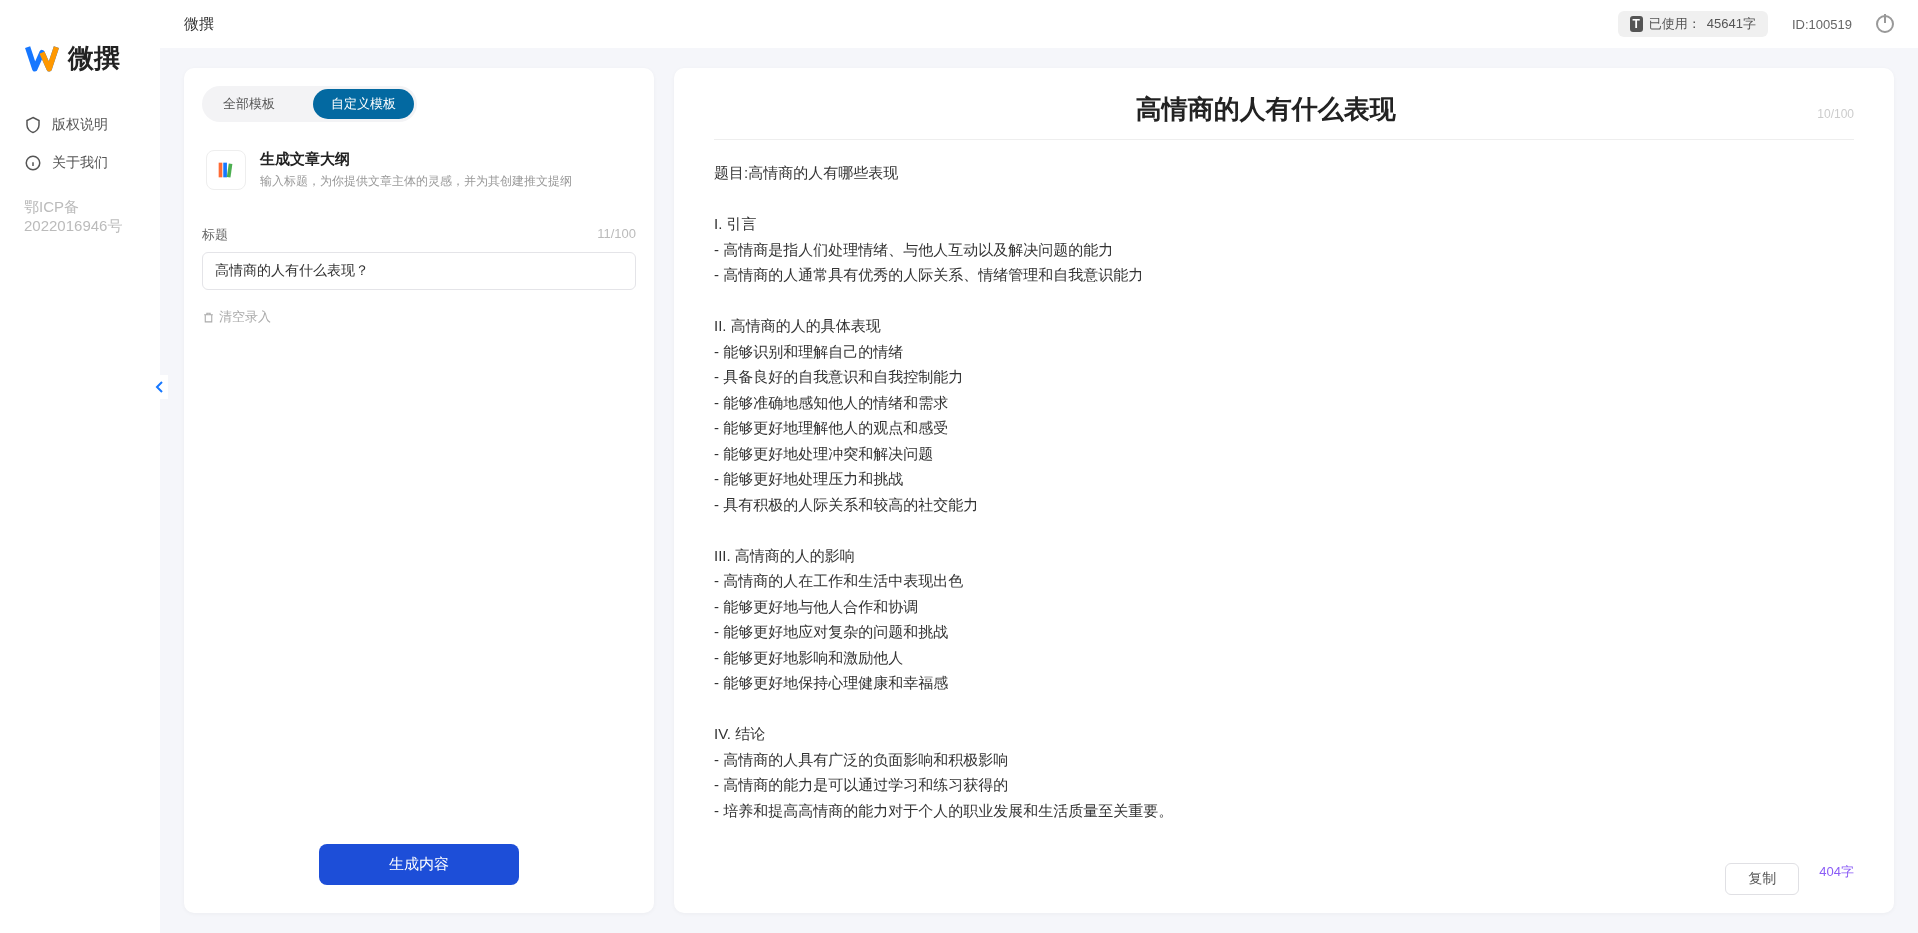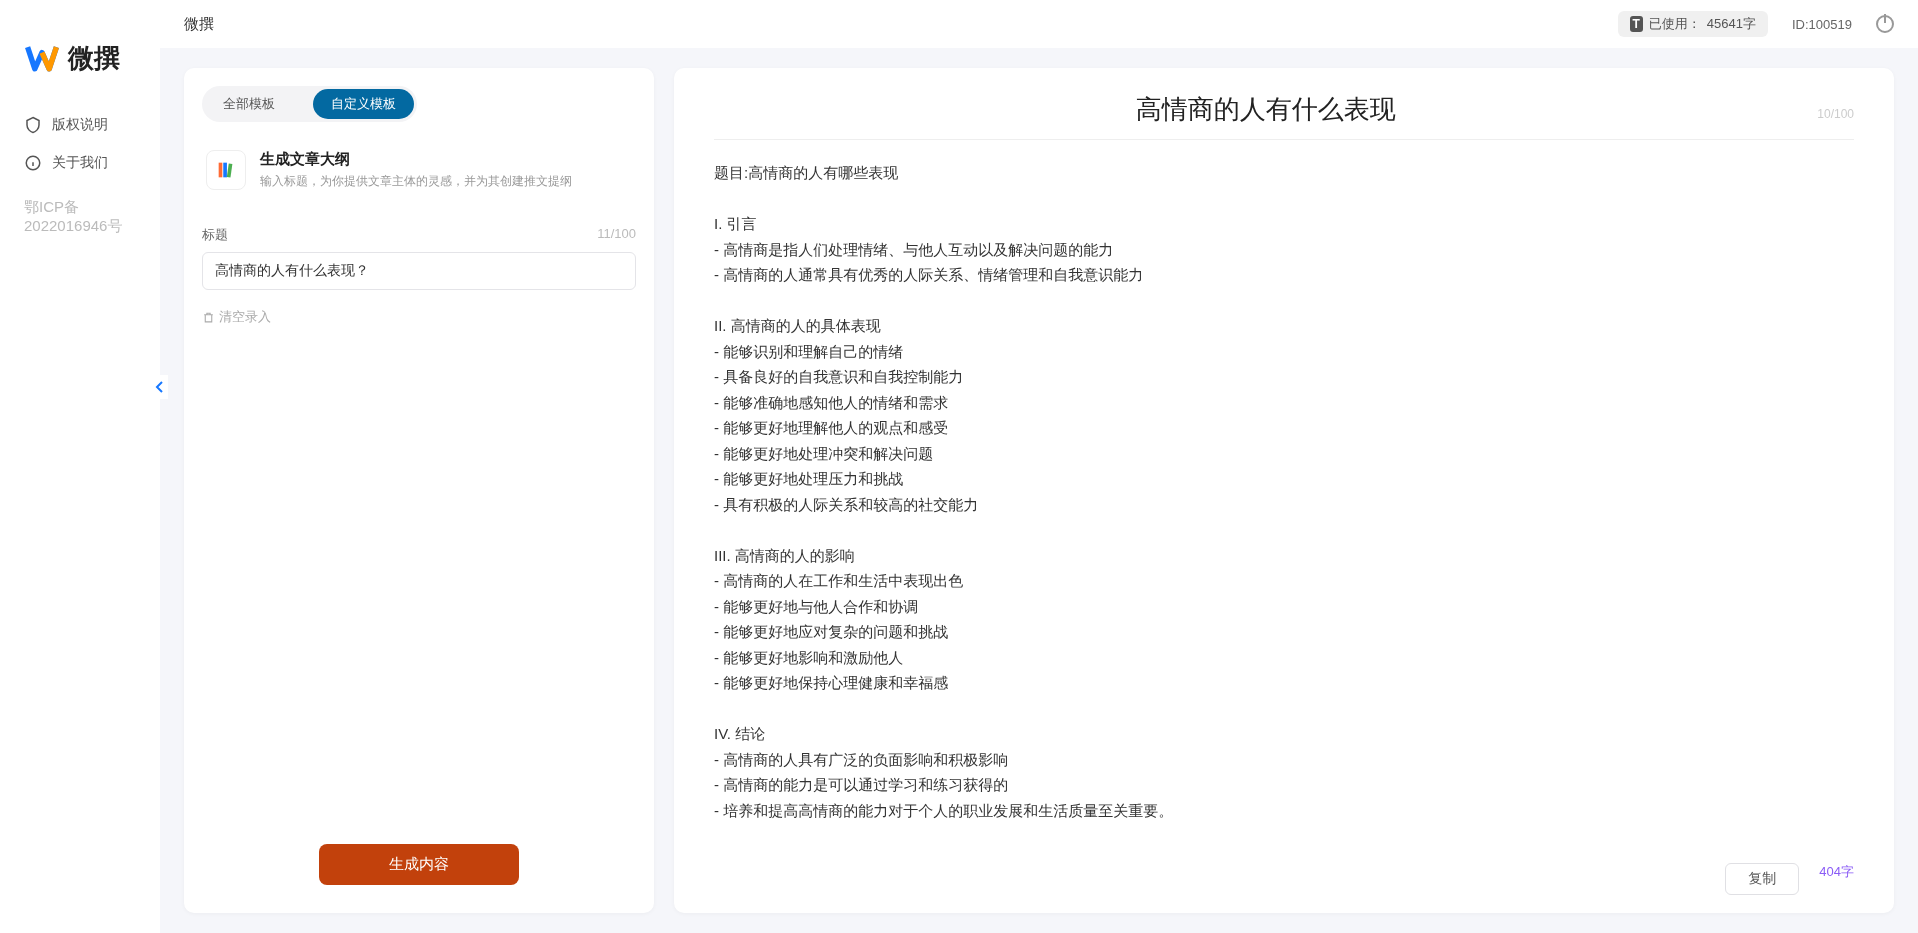--- a/index.html
+++ b/index.html
@@ -227,21 +227,21 @@
   color: #aaa;
   cursor: pointer;
   display: inline-flex;
   align-items: center;
   gap: 4px;
 }
 .generate-btn {
   width: 200px;
   margin: 0 auto 10px;
   padding: 11px 0;
-  background: #c2410c;
+  background: #1d4ed8;
   color: #fff;
   text-align: center;
   border-radius: 8px;
   font-size: 15px;
   cursor: pointer;
 }
 .panel-left-body {
   flex: 1;
 }
 .panel-right {
@@ -253,21 +253,21 @@
   display: flex;
   align-items: baseline;
   border-bottom: 1px solid #eee;
   padding-bottom: 12px;
 }
 .doc-title {
   flex: 1;
   text-align: center;
   font-size: 26px;
   font-family: "SimSun","宋体",serif;
-  font-weight: 400;
+  font-weight: 700;
   color: #222;
 }
 .doc-title-count {
   font-size: 12px;
   color: #ccc;
 }
 .doc-body {
   margin-top: 20px;
   font-size: 15px;
   color: #333;

